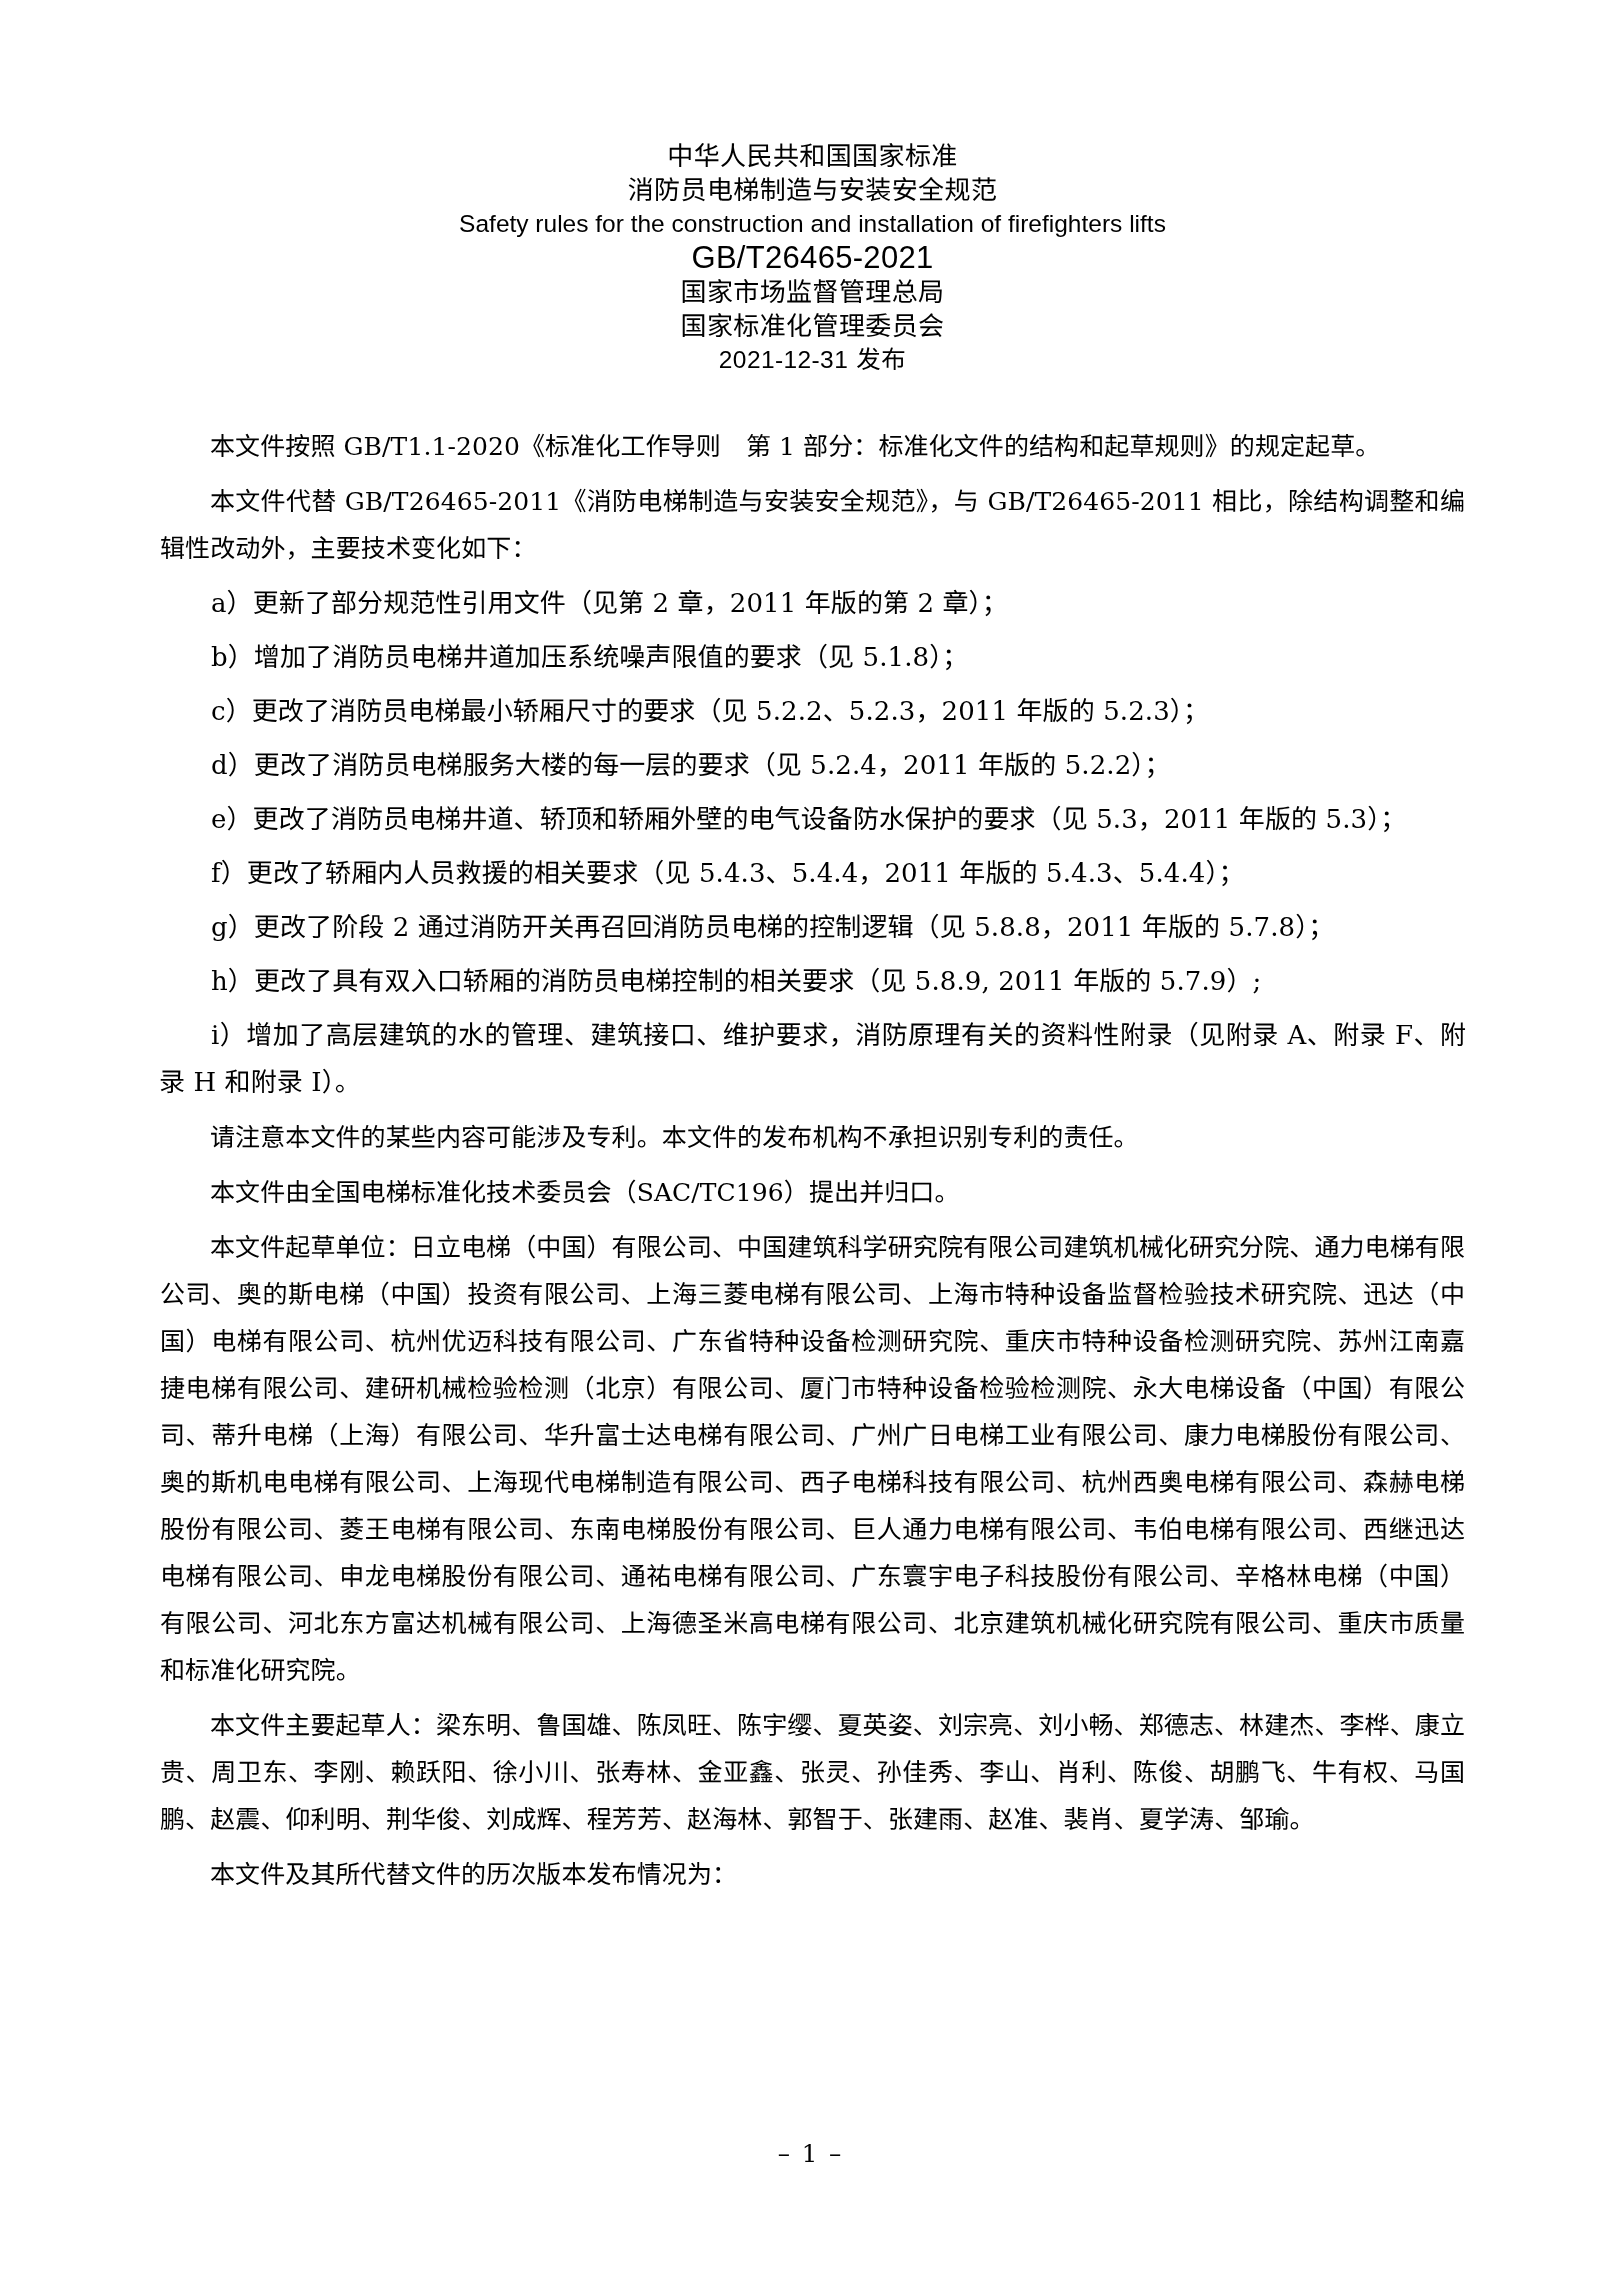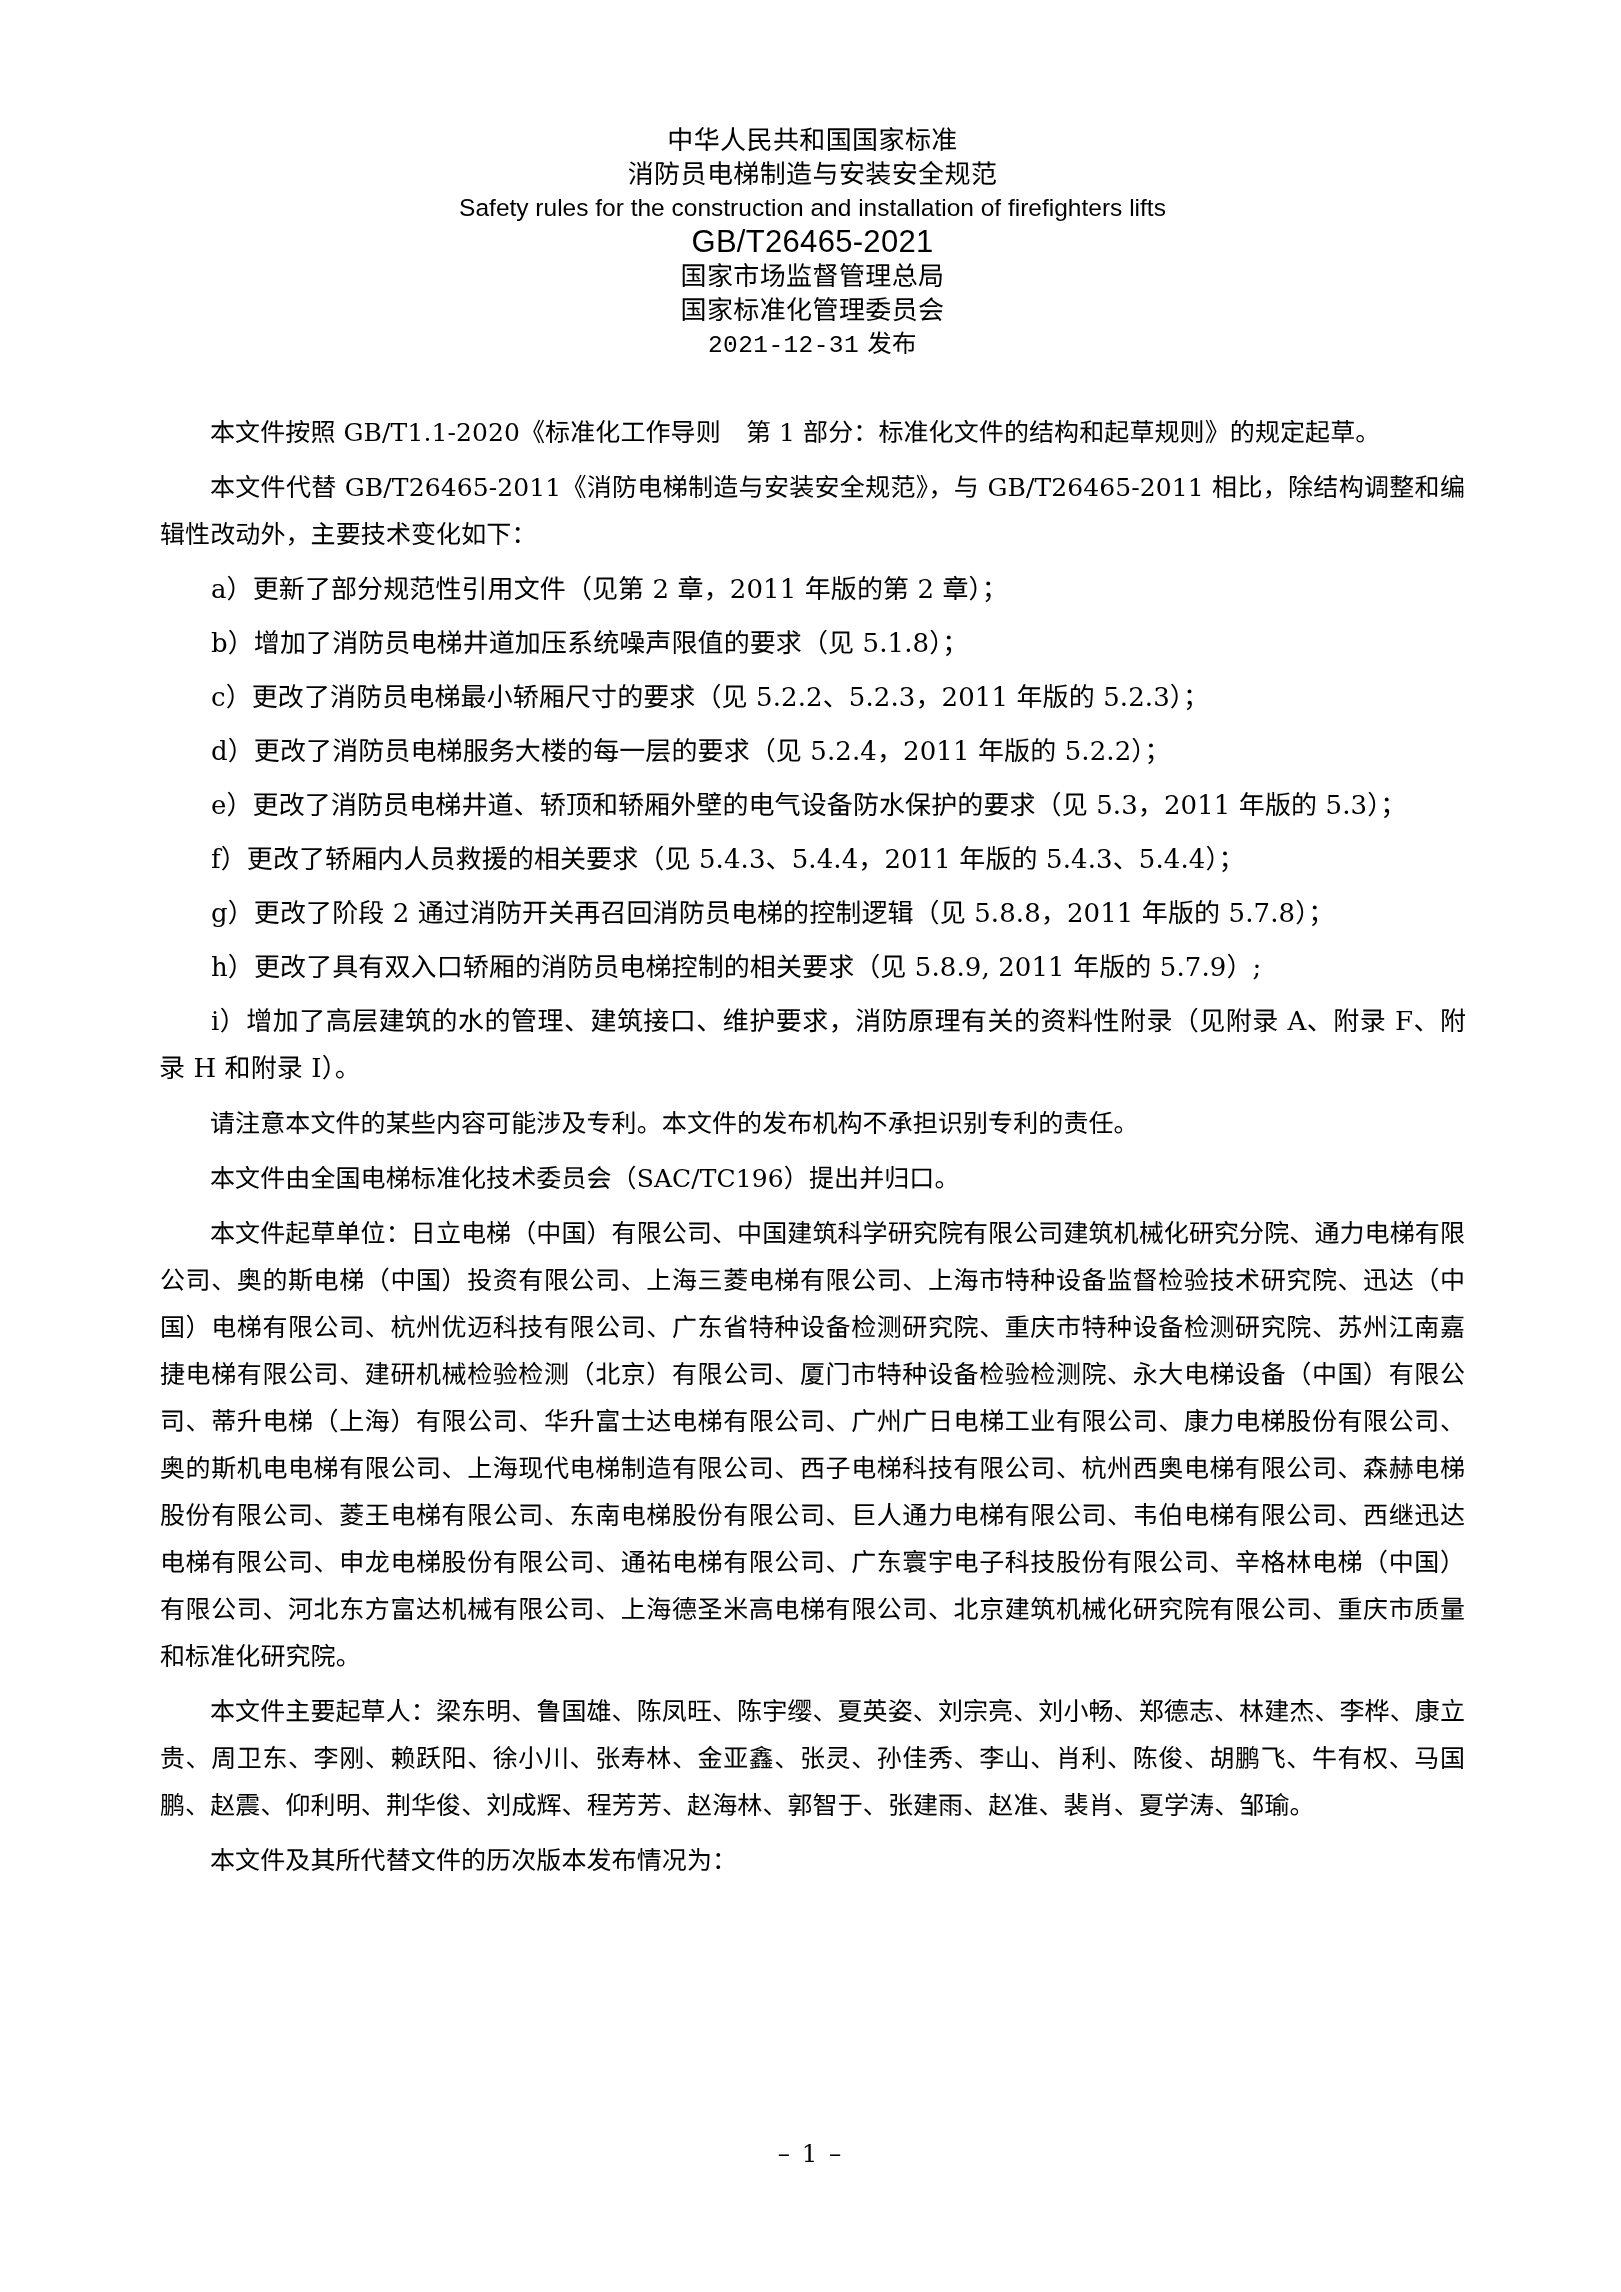--- a/index.html
+++ b/index.html
@@ -15,21 +15,21 @@
     margin: 0 auto;
     background: #ffffff;
     box-sizing: border-box;
     font-family: "DejaVu Serif", "Liberation Serif", serif;
     color: #000000;
     overflow: hidden;
   }
   .content {
     position: absolute;
     left: 152px;
-    top: 0;
+    top: 16px;
     width: 1321px;
   }
 
   
   .title-block {
     padding-top: 123px;
     text-align: center;
   }
   .title-line {
     font-size: 26px;
@@ -47,21 +47,21 @@
   }
   .title-line.code {
     font-family: Liberation Sans, sans-serif;
     font-size: 31px;
     letter-spacing: 0.3px;
   }
   .title-line.date {
     font-size: 24.5px;
   }
   .title-line.date .num {
-    font-family: Liberation Mono, monospace;
+    font-family: Liberation Sans, sans-serif;
   }
 
   
   .body-block {
     margin-top: 46px;
   }
   p.para {
     margin: 8px;
     font-size: 25px;
     line-height: 47px;

